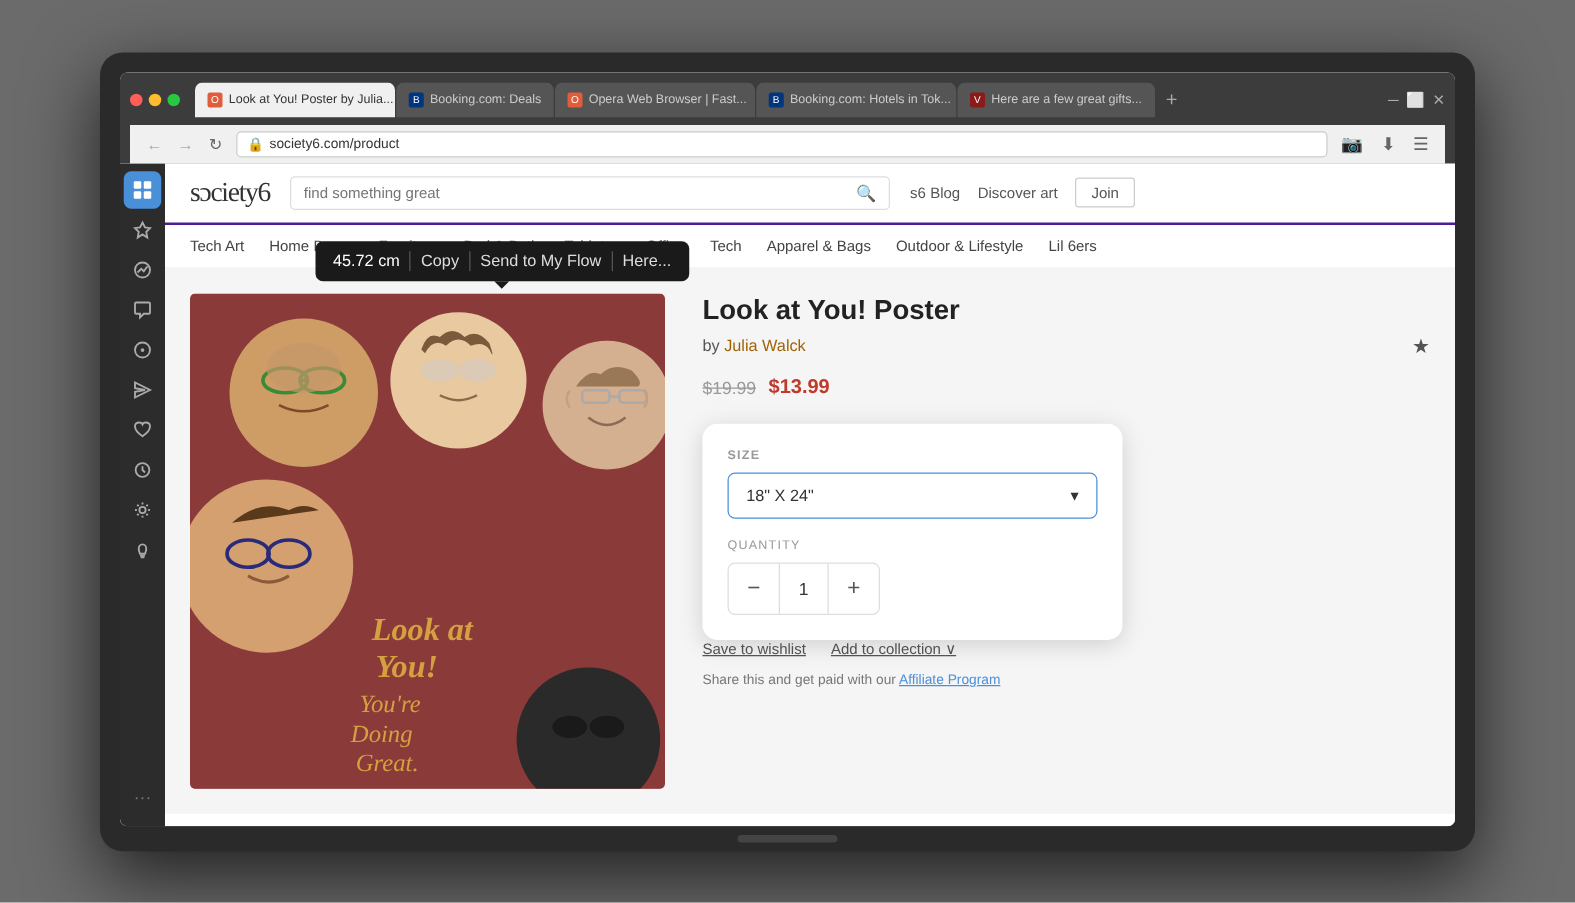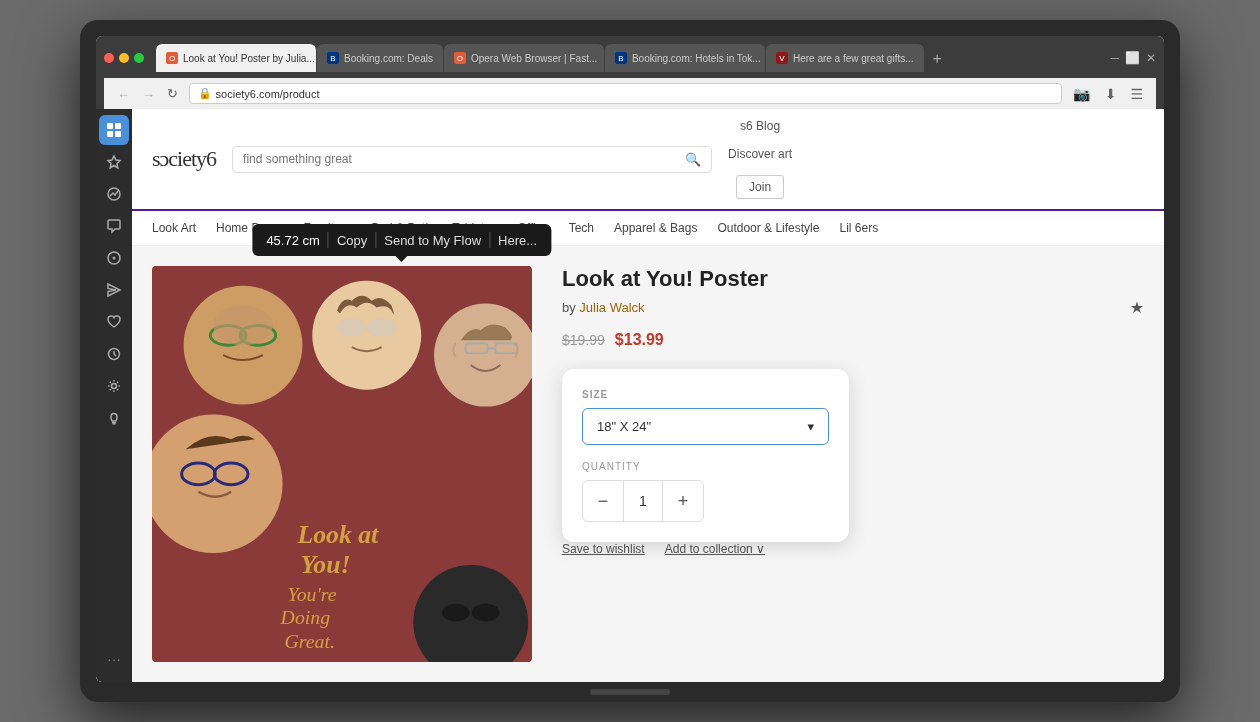--- a/index.html
+++ b/index.html
@@ -234,21 +234,20 @@
 
     .site-search-icon {
       color: #999;
       font-size: 13px;
     }
 
     .site-nav-links {
       display: flex;
       gap: 14px;
       align-items: center;
-      flex-direction: column;
     }
 
     .site-nav-link {
       font-size: 12px;
       color: #555;
       cursor: pointer;
       text-decoration: none;
     }
 
     .site-nav-link.join-btn {
@@ -352,21 +351,21 @@
       font-size: 16px;
       font-weight: 600;
     }
 
     
     .size-qty-card {
       background: white;
       border-radius: 12px;
       padding: 20px;
       box-shadow: 0 4px 20px rgba(0,0,0,0.15);
-      width: 287px;
+      width: 336px;
       position: relative;
     }
 
     .field-label {
       font-size: 10px;
       font-weight: 600;
       letter-spacing: 1px;
       color: #999;
       margin-bottom: 8px;
     }
@@ -648,21 +647,21 @@
             </div>
             <div class="site-nav-links">
               <a class="site-nav-link">s6 Blog</a>
               <a class="site-nav-link">Discover art</a>
               <a class="site-nav-link join-btn">Join</a>
             </div>
           </div>
         </div>
 
         <div class="site-category-nav">
-          <span class="cat-nav-item">Look Art</span>
+          <span class="cat-nav-item">Tech Art</span>
           <span class="cat-nav-item">Home Decor</span>
           <span class="cat-nav-item">Furniture</span>
           <span class="cat-nav-item">Bed &amp; Bath</span>
           <span class="cat-nav-item">Tabletop</span>
           <span class="cat-nav-item">Office</span>
           <span class="cat-nav-item">Tech</span>
           <span class="cat-nav-item">Apparel &amp; Bags</span>
           <span class="cat-nav-item">Outdoor &amp; Lifestyle</span>
           <span class="cat-nav-item">Lil 6ers</span>
         </div>
@@ -758,20 +757,24 @@
             </div>
 
             <div class="product-actions">
               <span class="action-link">Save to wishlist</span>
               <span class="action-link">
                 <span>Add to collection</span>
                 <span> ∨</span>
               </span>
             </div>
 
+            <div class="affiliate-text">
+              <span>Share this and get paid with our</span>
+              <a style="color:#4a90d9;text-decoration:underline;cursor:pointer;">Affiliate Program</a>
+            </div>
           </div>
         </div>
       </div>
     </div>
   </div>
 
   <div class="laptop-bottom">
     <div class="laptop-notch"></div>
   </div>
 </div>

